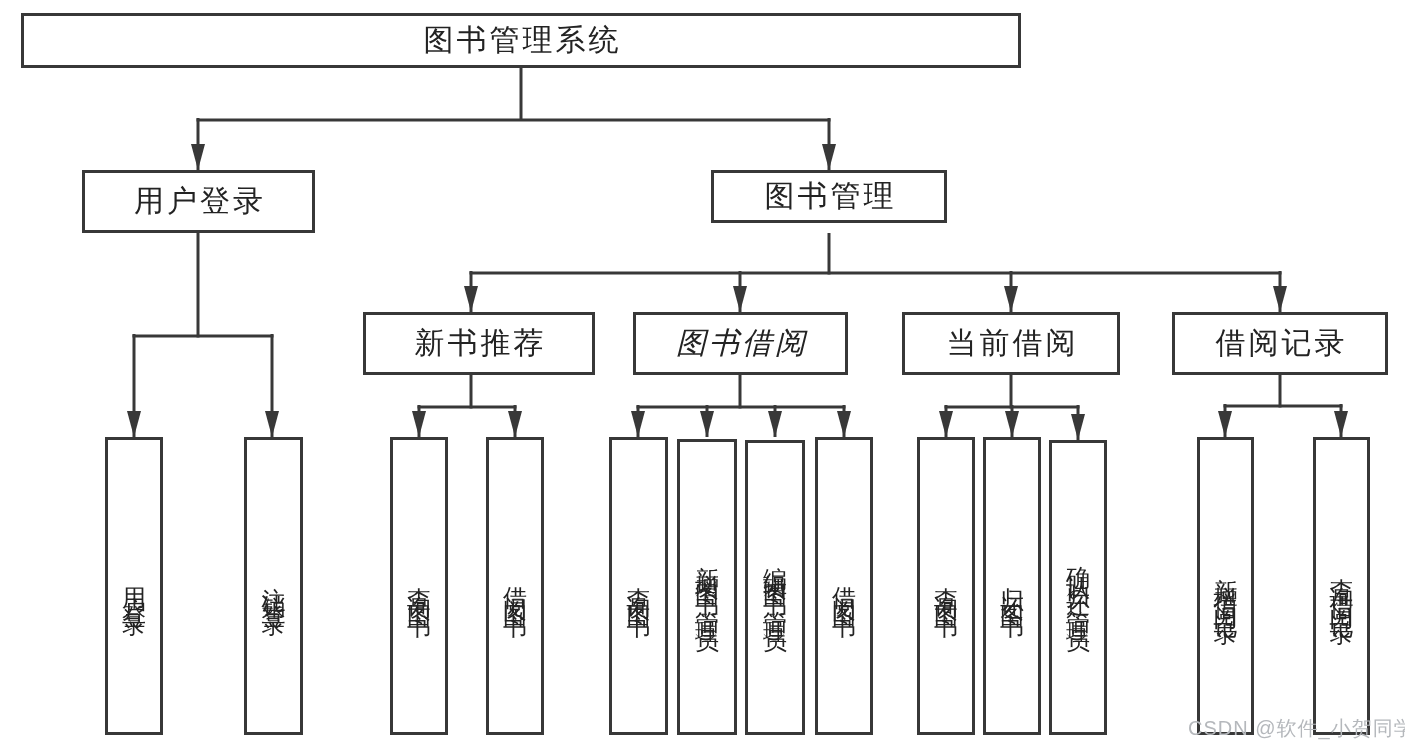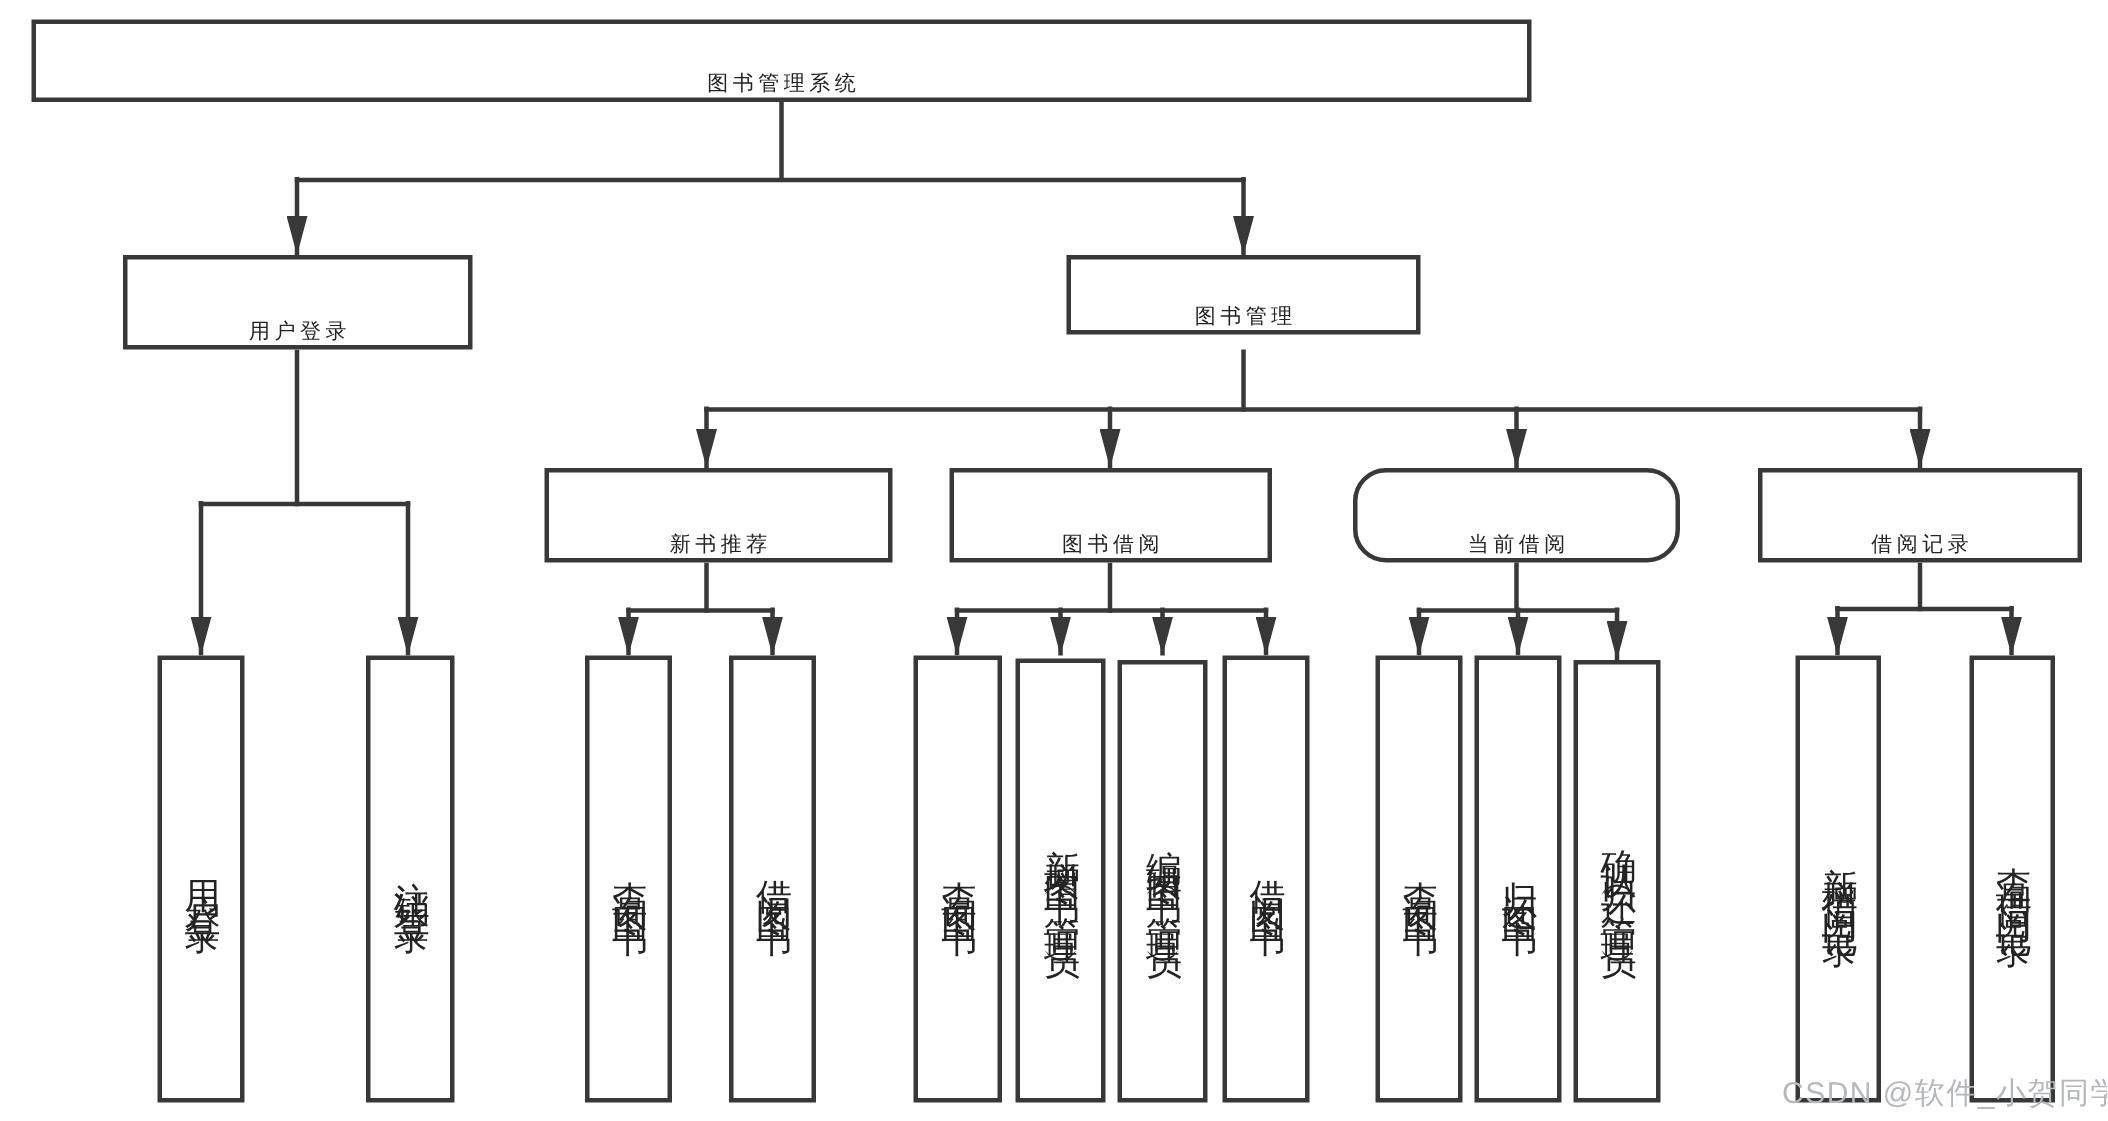--- a/index.html
+++ b/index.html
@@ -27,25 +27,24 @@
     box-sizing: border-box;
     background: #ffffff;
     border: 3px solid #383838;
     display: flex;
     align-items: center;
     justify-content: center;
     color: #232323;
     z-index: 2;
   }
   .hnode {
-    font-size: 14px;
+    font-size: 30px;
     letter-spacing: 3px;
     text-indent: 3px; 
     white-space: nowrap;
-    align-items: flex-end;
   }
   .vnode {
     font-size: 24px;
     writing-mode: vertical-rl;
     letter-spacing: 9px;
     line-height: 1;
     text-align: center;
   }
   .vnode span { display: inline-block; }
   #watermark {
@@ -121,24 +120,24 @@
   <div class="node hnode" style="left:82px; top:170px; width:233px; height:63px;">
     <span>用户登录</span>
   </div>
   <div class="node hnode" style="left:711px; top:170px; width:236px; height:53px;">
     <span>图书管理</span>
   </div>
 
   <div class="node hnode" style="left:363px; top:312px; width:232px; height:63px;">
     <span>新书推荐</span>
   </div>
-  <div class="node hnode" style="left:633px; top:312px; width:215px; height:63px;">
+  <div class="node hnode" style="left:633px; top:312px; width:215px; height:63px;font-style:italic;">
     <span>图书借阅</span>
   </div>
-  <div class="node hnode" style="left:902px; top:312px; width:218px; height:63px;border-radius:22px;">
+  <div class="node hnode" style="left:902px; top:312px; width:218px; height:63px;">
     <span>当前借阅</span>
   </div>
   <div class="node hnode" style="left:1172px; top:312px; width:216px; height:63px;">
     <span>借阅记录</span>
   </div>
 
   <div class="node vnode" style="left:105px; top:437px; width:58px; height:298px;">
     <span>用户登录</span>
   </div>
   <div class="node vnode" style="left:244px; top:437px; width:59px; height:298px;">

